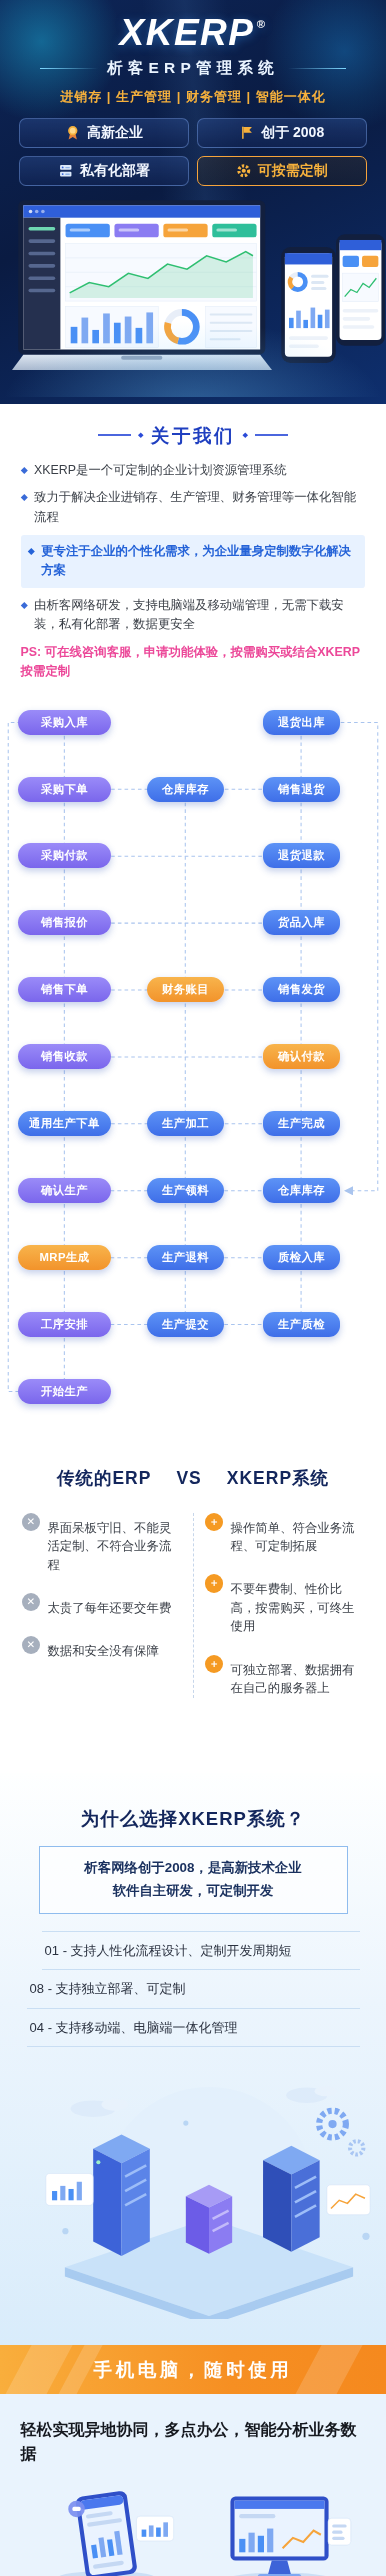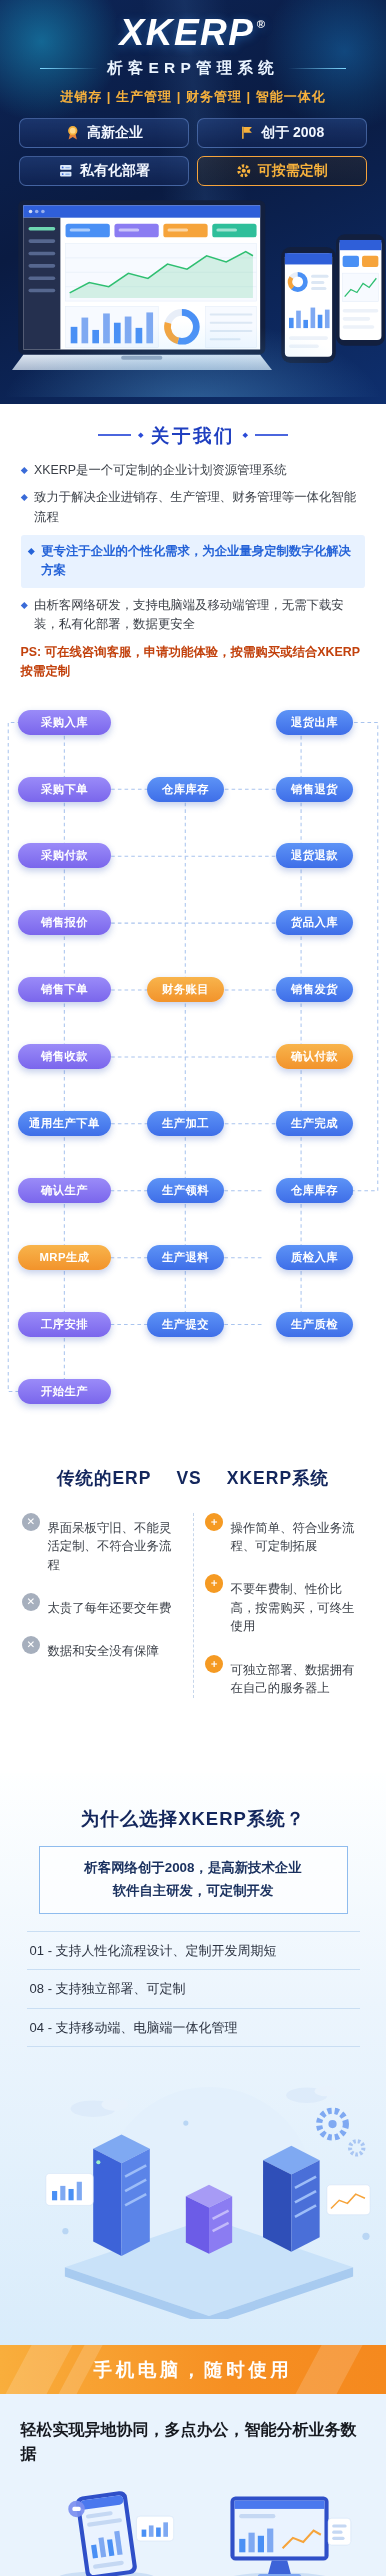--- a/index.html
+++ b/index.html
@@ -39,35 +39,35 @@
   .about { min-height: 237px; padding: 18.5px 20.6px 5.2px; text-align: left; background: #fff; }
   .sec-head { display: flex; align-items: center; justify-content: center; gap: 7.2px; margin-bottom: 13.4px; }
   .dash { width: 33px; height: 1.5px; background: #2B4BD8; opacity: .85; }
   .dia { color: #2B4BD8; font-size: 7.2px; line-height: 1; }
   .sec-head h2 { font-size: 18.5px; color: #1F3FC0; letter-spacing: 2.6px; font-weight: 800; }
   .apara { position: relative; padding-left: 13.4px; font-size: 12.4px; color: #3A3F47; line-height: 1.55; margin-bottom: 8.2px; }
   .apara::before { content: ""; position: absolute; left: 1px; top: 6.7px; width: 4.6px; height: 4.6px; background: #3A6BD8; transform: rotate(45deg); }
   .ahighlight { position: relative; background: #E8F2FF; color: #2563D8; font-weight: 700; font-size: 12.4px; line-height: 1.55;
           padding: 7.2px 8.2px 7.2px 20.6px; border-radius: 3.1px; margin-bottom: 8.2px; }
   .ahighlight::before { content: ""; position: absolute; left: 8.2px; top: 14px; width: 4.6px; height: 4.6px; background: #2563D8; transform: rotate(45deg); }
-  .ps-note { color: #c2410c; font-size: 12.4px; font-weight: 700; line-height: 1.55; margin-top: 4px; }
+  .ps-note { color: #ec4899; font-size: 12.4px; font-weight: 700; line-height: 1.55; margin-top: 4px; }
 
   
   .flow-section { position: relative; background: #fff; padding: 5.2px 0 7.2px; }
   .flowwrap { position: relative; width: 386px; height: 737px; }
   .connectors { position: absolute; left: 0; top: 0; z-index: 1; }
   .node { position: absolute; height: 25px; border-radius: 12.4px; display: flex; align-items: center; justify-content: center;
           color: #fff; font-size: 11.3px; font-weight: 700; letter-spacing: 0.5px; z-index: 2;
           box-shadow: 0 3.1px 7.2px rgba(40, 80, 180, .28); }
   .node.purple { background: linear-gradient(180deg, #9A8BF8, #7A66EC); text-align: center; }
   .node.blue   { background: linear-gradient(180deg, #5D93F6, #3E6EE8); }
   .node.orange { background: linear-gradient(180deg, #F8B44C, #F2932B); }
   .c1 { left: 18px;  width: 93px; }
   .c2 { left: 147px; width: 77px; }
-  .c3 { left: 276px; width: 77px; }
+  .c3 { left: 263px; width: 77px; border-radius: 11px; }
   .r1{top:18.5px}.r2{top:86px}.r3{top:152px}.r4{top:219px}.r5{top:286px}.r6{top:353px}
   .r7{top:420px}.r8{top:487px}.r9{top:554px}.r10{top:621px}.r11{top:688px}
 
   
   .versus { min-height: 337px; padding: 30px 19.6px 18.5px; background: #fff; }
   .vs-title { display: flex; justify-content: center; align-items: baseline; gap: 25px;
           font-size: 17.5px; font-weight: 900; color: #13265C; letter-spacing: 1px; margin-bottom: 23px; }
   .vs-grid { display: flex; }
   .vs-col { flex: 1; display: flex; flex-direction: column; gap: 18.5px; padding: 0 2.1px; }
   .vs-divider { width: 0; border-left: 1px dashed #C7D6EA; margin: 0 9.3px; }
@@ -79,21 +79,21 @@
   .vs-item p { margin-top: 6px; font-size: 12.4px; line-height: 1.5; color: #3A3F47; }
 
   
   .why { min-height: 572px; padding: 33px 16px 0; text-align: center;
           background: linear-gradient(180deg, #FEFFFF 0%, #ECF5FD 40%, #D9ECFB 100%); }
   .why h2 { font-size: 18.5px; color: #13265C; font-weight: 900; letter-spacing: 1px; margin-bottom: 15.5px; }
   .why-box { width: 309px; margin: 0 auto 16.5px; border: 0.5px solid #8FBCEE; background: rgba(255,255,255,.65);
           padding: 10.3px 5.2px; font-size: 13.4px; color: #19305E; font-weight: 700; line-height: 1.7; }
   .why-list { width: 333px; margin: 0 auto; text-align: left; }
   .why-item { padding: 9.8px 3.1px; font-size: 13px; color: #2B3240; border-bottom: 0.5px solid #C9DEF3; }
-  .why-item:first-child { border-top: 0.5px solid #C9DEF3; }
+  .why-item:first-child { border-top: 0.5px solid #C9DEF3; margin-left: 15px; }
   .illus { margin-top: 13.4px; }
 
   
   .banner { position: relative; height: 49px; overflow: hidden; display: flex; align-items: center; justify-content: center;
           background: linear-gradient(90deg, #F9AE3C 0%, #F68F22 60%, #F5891E 100%); }
   .banner-text { position: relative; z-index: 2; color: #fff; font-size: 18.5px; font-weight: 900; letter-spacing: 3.6px; }
   .stripe { position: absolute; top: -5.2px; bottom: -5.2px; width: 41px; background: rgba(255,255,255,.16); transform: skewX(-28deg); }
   .s1 { left: 18.5px; } .s2 { left: 72px; width: 17.5px; } .s3 { right: 36px; }
 
   

